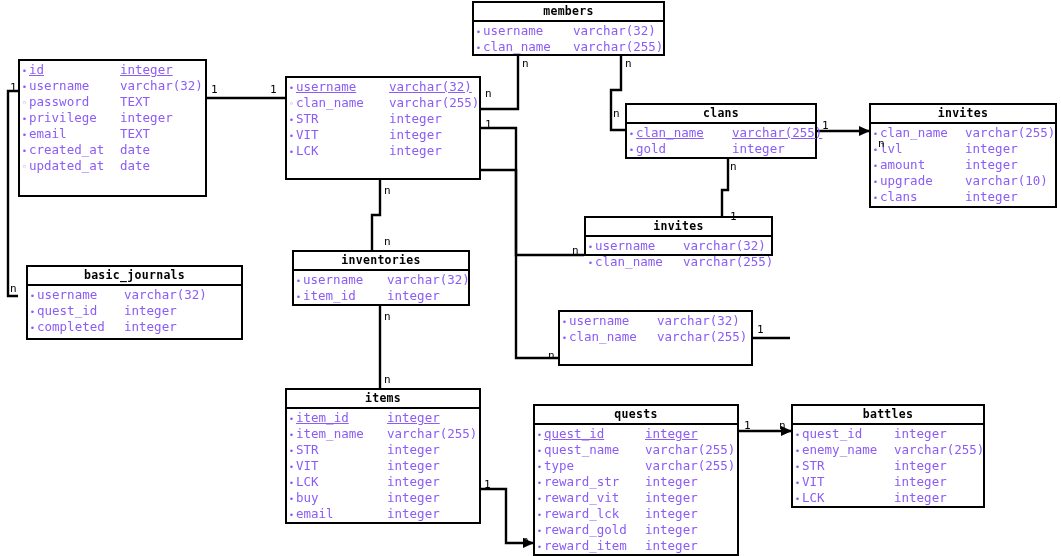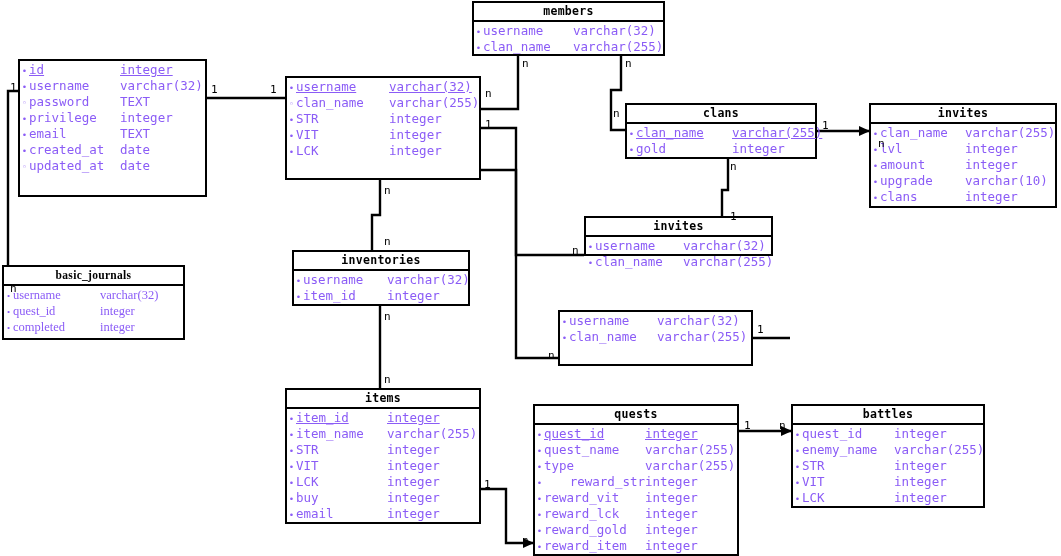--- a/index.html
+++ b/index.html
@@ -78,21 +78,21 @@
           <span class="fname" style="min-width: 91px;">created_at</span>
           <span class="ftype">date</span>
         </div>
         <div class="fieldrow">
           <span class="mk opt"></span>
           <span class="fname" style="min-width: 91px;">updated_at</span>
           <span class="ftype">date</span>
         </div>
       </div>
     </div>
-    <div class="entity" style="left: 2px; top: 265px; width: 183px; height: 75px; font-family: Liberation Serif, serif;">
+    <div class="entity" style="left: 26px; top: 265px; width: 217px; height: 75px;">
       <div class="ent-title">basic_journals</div>
       <div class="ent-body">
         <div class="fieldrow">
           <span class="mk req"></span>
           <span class="fname" style="min-width: 87px;">username</span>
           <span class="ftype">varchar(32)</span>
         </div>
         <div class="fieldrow">
           <span class="mk req"></span>
           <span class="fname" style="min-width: 87px;">quest_id</span>
@@ -291,21 +291,21 @@
           <span class="fname" style="min-width: 101px;">quest_name</span>
           <span class="ftype">varchar(255)</span>
         </div>
         <div class="fieldrow">
           <span class="mk req"></span>
           <span class="fname" style="min-width: 101px;">type</span>
           <span class="ftype">varchar(255)</span>
         </div>
         <div class="fieldrow">
           <span class="mk req"></span>
-          <span class="fname" style="min-width: 101px; text-align: right;">reward_str</span>
+          <span class="fname" style="min-width: 101px;">reward_str</span>
           <span class="ftype">integer</span>
         </div>
         <div class="fieldrow">
           <span class="mk req"></span>
           <span class="fname" style="min-width: 101px;">reward_vit</span>
           <span class="ftype">integer</span>
         </div>
         <div class="fieldrow">
           <span class="mk req"></span>
           <span class="fname" style="min-width: 101px;">reward_lck</span>

